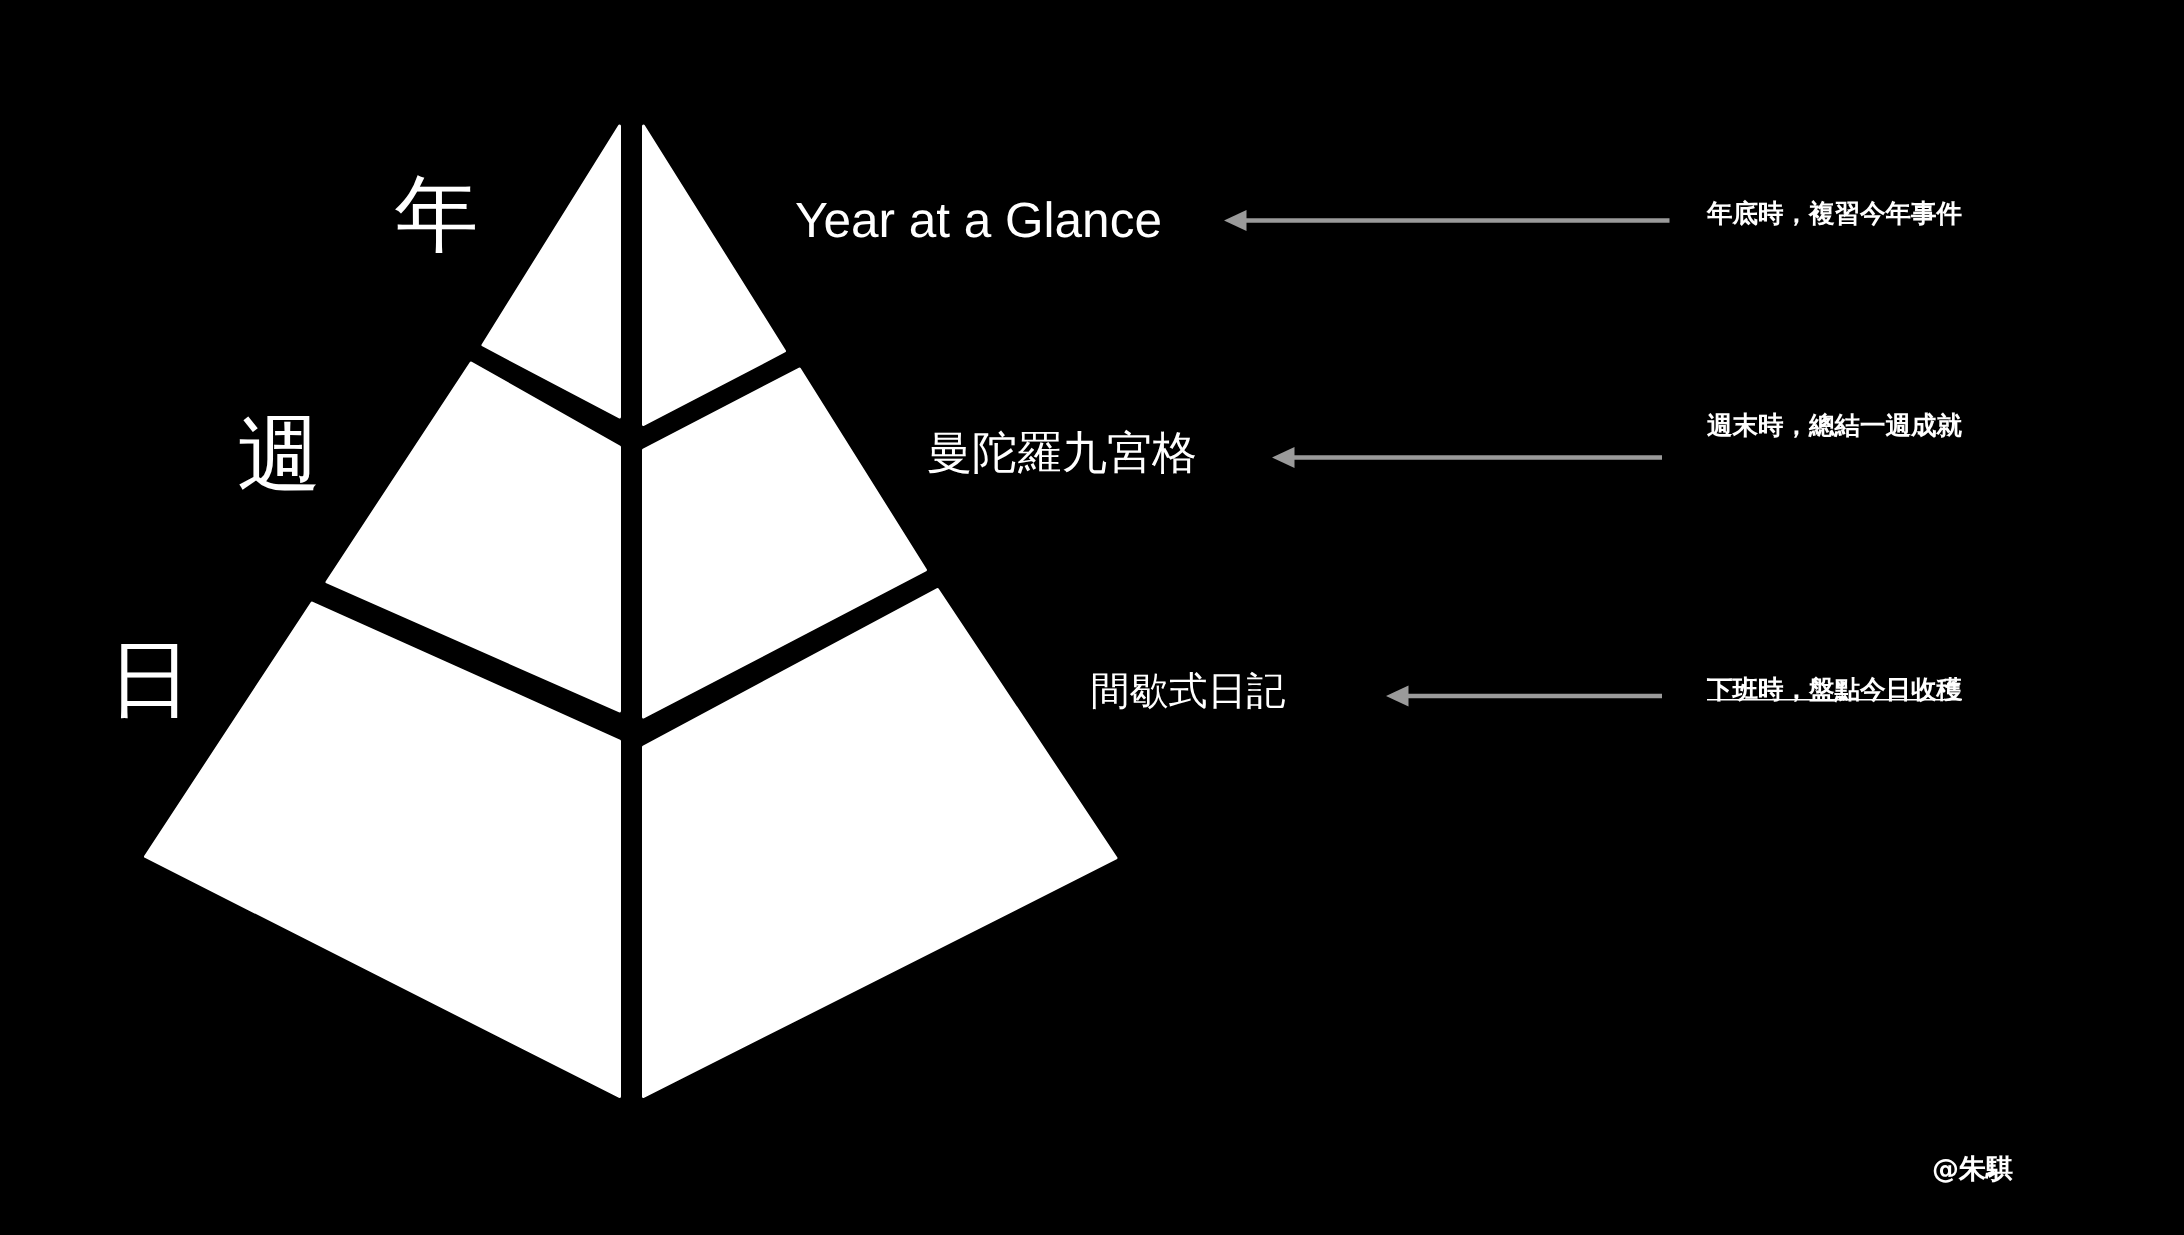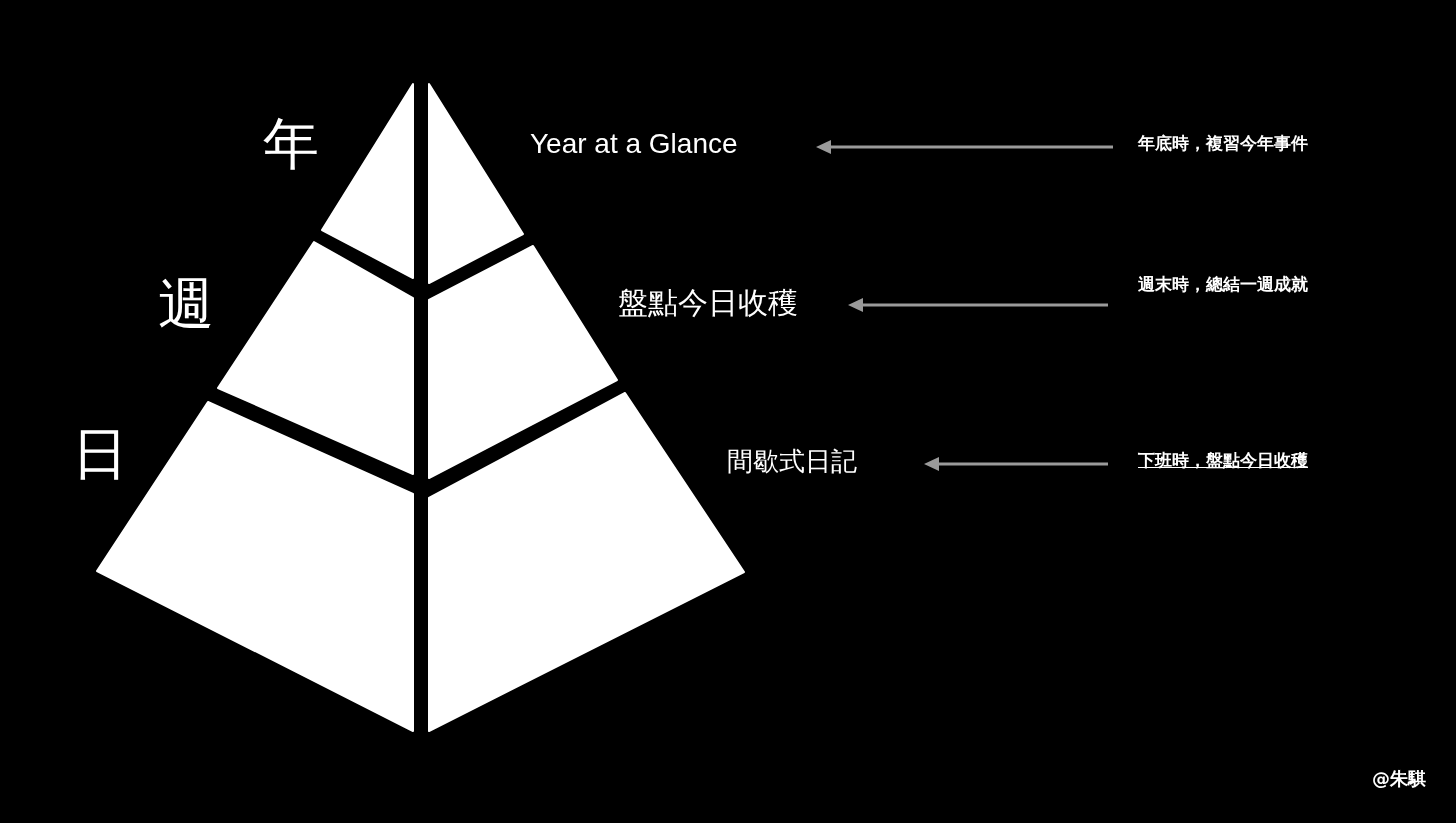--- a/index.html
+++ b/index.html
@@ -36,21 +36,21 @@
   <g>
     <line x1="938" y1="464" x2="1108" y2="464" stroke="#9a9a9a" stroke-width="3"></line>
     <polygon points="924,464 939,457 939,471" fill="#9a9a9a"></polygon>
   </g>
 </svg>
 
 <div class="abs level-label" style="left:263px; top:116px;">年</div>
 <div class="abs level-label" style="left:158px; top:276px;">週</div>
 <div class="abs level-label" style="left:72px; top:426px;">日</div>
 
-<div class="abs tool-label" style="left:530px; top:130px; font-size:28px;">Year at a Glance</div>
-<div class="abs tool-label" style="left:618px; top:288px; font-family:'DejaVu Sans', sans-serif; font-size:30px;">盤點今日收穫</div>
+<div class="abs tool-label" style="left:530px; top:130px; font-size:33px;">Year at a Glance</div>
+<div class="abs tool-label" style="left:618px; top:288px; font-family:'DejaVu Sans', sans-serif; font-size:30px;">曼陀羅九宮格</div>
 <div class="abs tool-label" style="left:727px; top:448px; font-family:'DejaVu Sans', sans-serif; font-size:26px;">間歇式日記</div>
 
 <div class="abs desc-label" style="left:1138px; top:135px;">年底時，複習今年事件</div>
 <div class="abs desc-label" style="left:1138px; top:276px;">週末時，總結一週成就</div>
 <div class="abs desc-label" style="left:1138px; top:452px;text-decoration:underline;">下班時，盤點今日收穫</div>
 
-<div class="abs credit" style="left:1372px; top:767px;">@朱騏</div>
+<div class="abs credit" style="left:1288px; top:767px;">@朱騏</div>
 
 </body></html>

